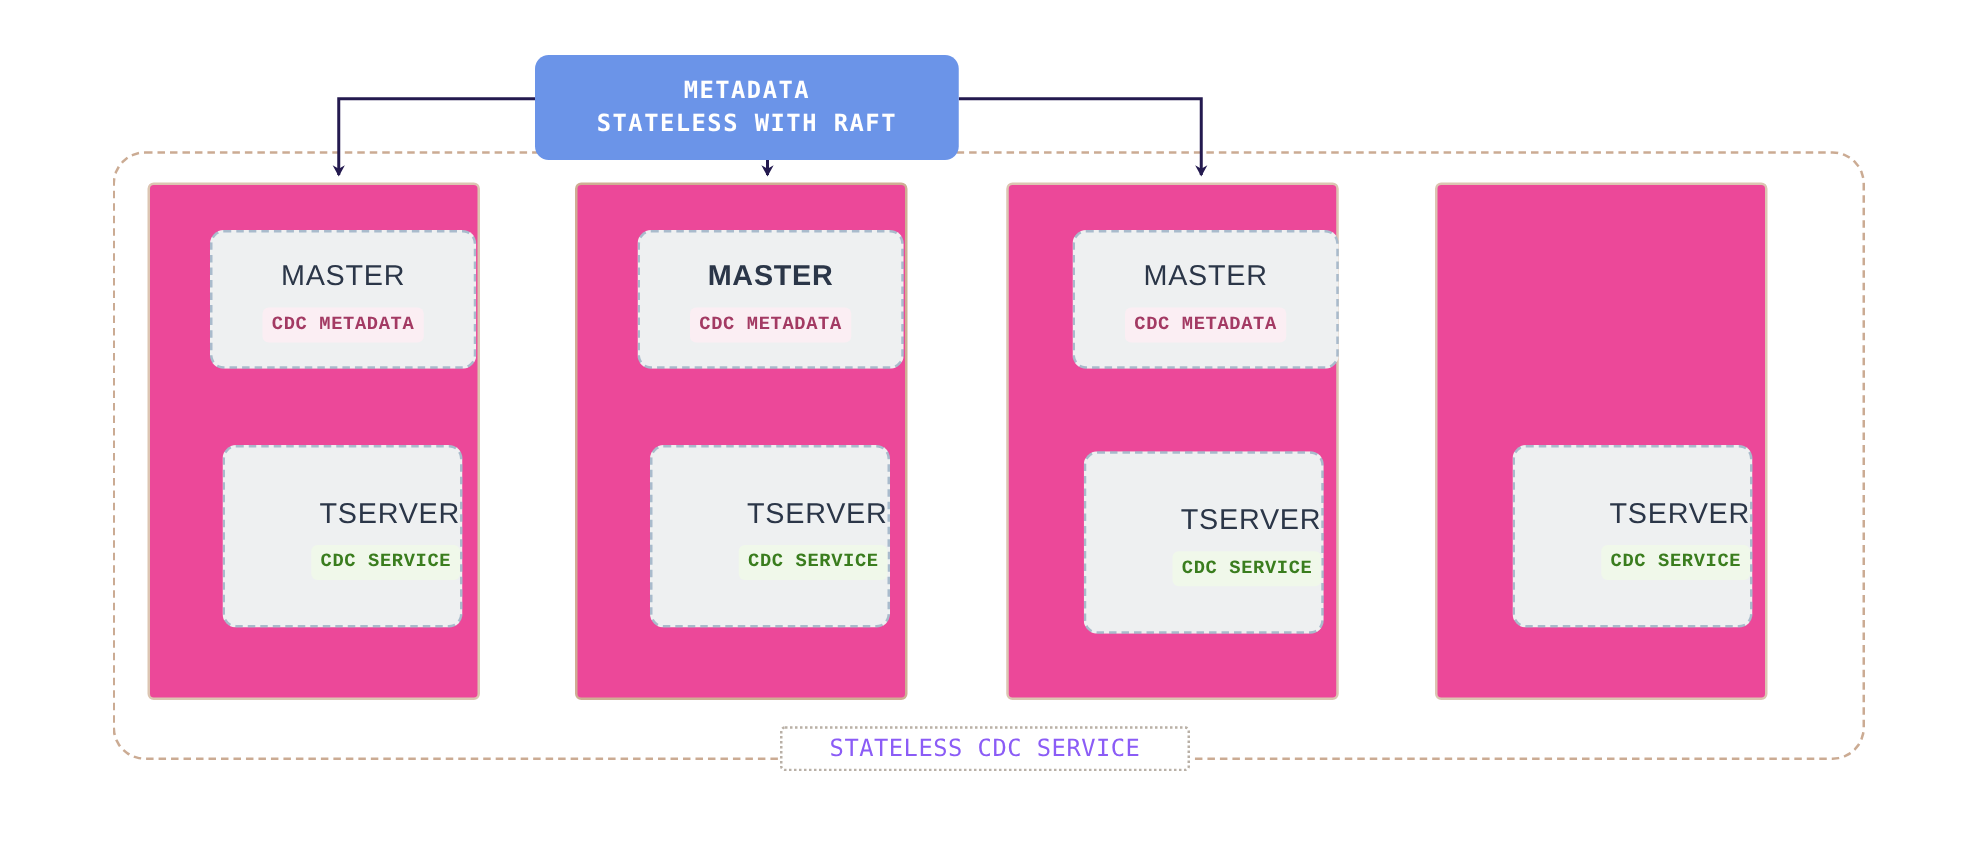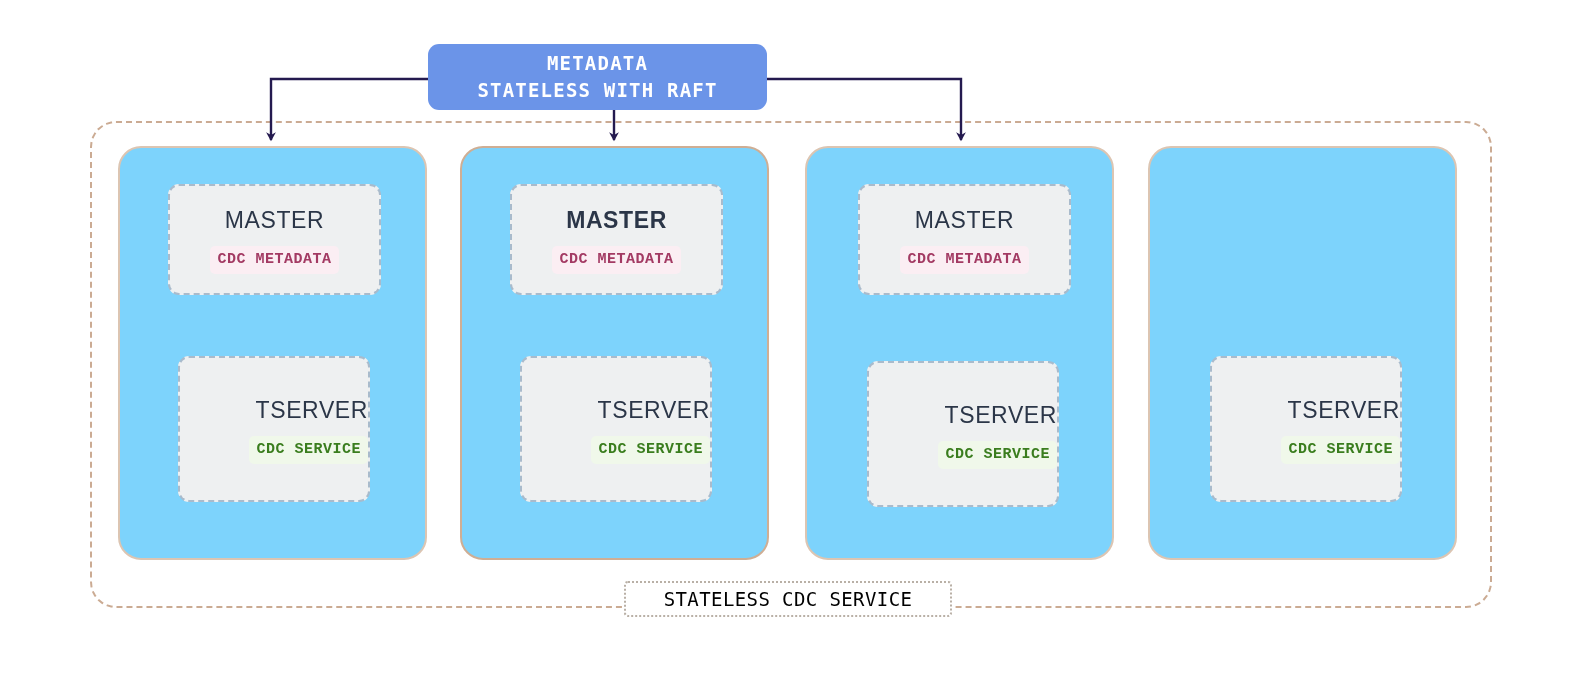--- a/index.html
+++ b/index.html
@@ -29,21 +29,21 @@
     pointer-events: none;
     z-index: 3;
   }
 
   
   #metadata-box {
     position: absolute;
     left: 428px;
     top: 44px;
     width: 339px;
-    height: 66px;
+    height: 84px;
     background: #6b94e8;
     border-radius: 11px;
     display: flex;
     flex-direction: column;
     align-items: center;
     justify-content: center;
     z-index: 5;
   }
   #metadata-box .mline {
     font-family: "DejaVu Sans Mono", monospace;
@@ -75,25 +75,25 @@
     inset: -2px;
     border-radius: 26px;
     border: 2px dashed #cbab93;
     opacity: 0;
   }
 
   
   .node-card {
     position: absolute;
     top: 146px;
-    width: 309px;
+    width: 266px;
     height: 414px;
-    background: #7dd3fc;
+    background: #ec4899;
     border: 2px solid #dcc5b2;
-    border-radius: 23px;
+    border-radius: 5px;
     box-sizing: border-box;
     z-index: 2;
   }
   .node-card.leader {
     border-color: #cfae94;
   }
   #node-1 { left: 118px; }
   #node-2 { left: 460px; }
   #node-3 { left: 805px; }
   #node-4 { left: 1148px; }
@@ -174,21 +174,21 @@
     border-radius: 4px;
     box-sizing: border-box;
     display: flex;
     align-items: center;
     justify-content: center;
     z-index: 4;
   }
   #cluster-caption .caption-text {
     font-family: "DejaVu Sans Mono", monospace;
     font-size: 19px;
-    color: #000000;
+    color: #8b5cf6;
     letter-spacing: 0.4px;
     white-space: nowrap;
   }
 </style>
 </head>
 <body>
 
 <div id="canvas">
 
   <svg id="connectors" viewBox="0 0 1583 694" width="1583" height="694">

